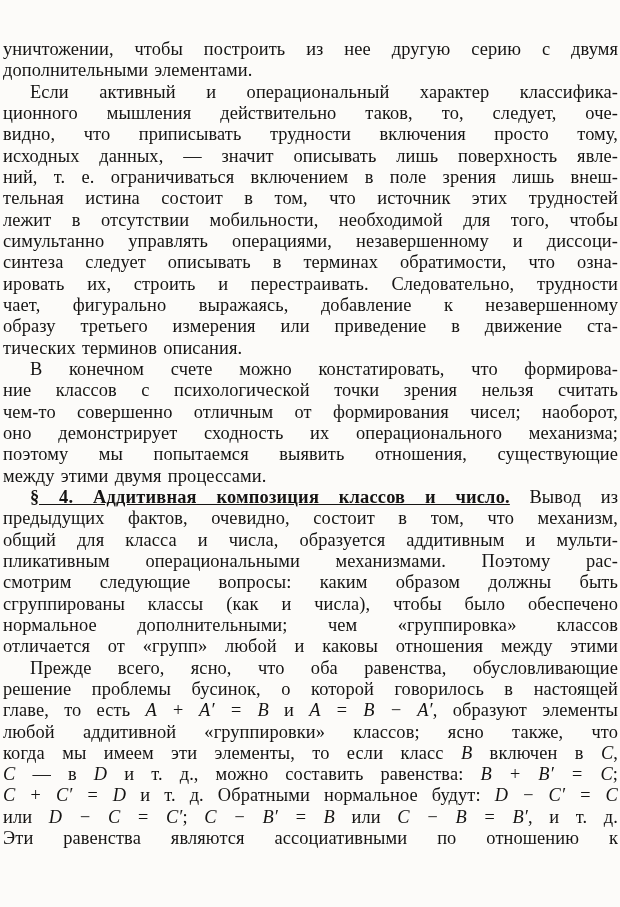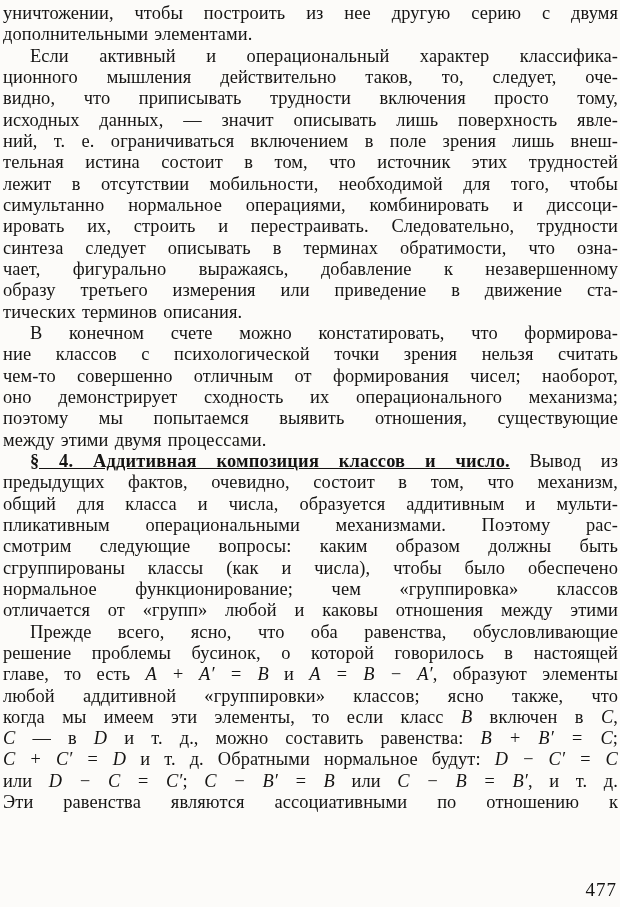--- a/index.html
+++ b/index.html
@@ -14,20 +14,21 @@
     color:var(--ink);
     overflow:hidden;
   }
   .page{
     width:620px;height:907px;
     box-sizing:border-box;
     position:relative;
   }
   .text-block{
     padding:3px 2px 0 3px;
+    margin-top:36px;
   }
   .line{
     font-size:18.4px;
     line-height:21.33px;
     letter-spacing:0.1px;
     word-spacing:1.5px;
     text-align:justify;
     text-align-last:justify;
     white-space:normal;
     overflow:hidden;
@@ -57,39 +58,39 @@
   <div class="text-block">
       <div class="line"><span>уничтожении, чтобы построить из нее другую серию с двумя</span></div>
       <div class="line end"><span>дополнительными элементами.</span></div>
       <div class="line ind"><span>Если активный и операциональный характер классифика-</span></div>
       <div class="line"><span>ционного мышления действительно таков, то, следует, оче-</span></div>
       <div class="line"><span>видно, что приписывать трудности включения просто тому,</span></div>
       <div class="line"><span>исходных данных, — значит описывать лишь поверхность явле-</span></div>
       <div class="line"><span>ний, т. е. ограничиваться включением в поле зрения лишь внеш-</span></div>
       <div class="line"><span>тельная истина состоит в том, что источник этих трудностей</span></div>
       <div class="line"><span>лежит в отсутствии мобильности, необходимой для того, чтобы</span></div>
-      <div class="line"><span>симультанно нормальное операциями, комбинировать и диссоци-</span></div>
+      <div class="line"><span>симультанно управлять операциями, незавершенному и диссоци-</span></div>
+      <div class="line"><span>синтеза следует описывать в терминах обратимости, что озна-</span></div>
       <div class="line"><span>ировать их, строить и перестраивать. Следовательно, трудности</span></div>
-      <div class="line"><span>синтеза следует описывать в терминах обратимости, что озна-</span></div>
       <div class="line"><span>чает, фигурально выражаясь, добавление к незавершенному</span></div>
       <div class="line"><span>образу третьего измерения или приведение в движение ста-</span></div>
       <div class="line end"><span>тических терминов описания.</span></div>
       <div class="line ind"><span>В конечном счете можно  констатировать, что формирова-</span></div>
       <div class="line"><span>ние классов с психологической точки зрения нельзя считать</span></div>
       <div class="line"><span>чем-то совершенно отличным от формирования чисел; наоборот,</span></div>
       <div class="line"><span>оно демонстрирует сходность их операционального механизма;</span></div>
       <div class="line"><span>поэтому мы попытаемся выявить отношения, существующие</span></div>
       <div class="line end"><span>между этими двумя процессами.</span></div>
       <div class="line ind"><span class="b">§ 4. Аддитивная композиция классов и число.</span><span> Вывод из</span></div>
       <div class="line"><span>предыдущих фактов, очевидно, состоит в том, что механизм,</span></div>
       <div class="line"><span>общий для класса и числа, образуется аддитивным и мульти-</span></div>
       <div class="line"><span>пликативным операциональными механизмами. Поэтому рас-</span></div>
       <div class="line"><span>смотрим следующие вопросы: каким образом должны быть</span></div>
       <div class="line"><span>сгруппированы классы (как и числа), чтобы было обеспечено</span></div>
-      <div class="line"><span>нормальное функционирование; чем «группировка» классов</span></div>
+      <div class="line"><span>нормальное дополнительными; чем «группировка» классов</span></div>
       <div class="line"><span>отличается от «групп» любой и каковы отношения между этими</span></div>
       <div class="line ind"><span>Прежде всего, ясно, что оба равенства, обусловливающие</span></div>
       <div class="line"><span>решение проблемы бусинок, о которой говорилось в настоящей</span></div>
       <div class="line"><span>главе, то есть </span><span class="m">A + A′ = B</span><span> и </span><span class="m">A = B − A′</span><span>, образуют элементы</span></div>
       <div class="line"><span>любой аддитивной «группировки» классов; ясно также, что</span></div>
       <div class="line"><span>когда мы имеем эти элементы, то если класс </span><span class="m">B</span><span> включен в </span><span class="m">C</span><span>,</span></div>
       <div class="line"><span class="m">C</span><span> — в </span><span class="m">D</span><span> и т. д., можно составить равенства: </span><span class="m">B + B′ = C</span><span>;</span></div>
       <div class="line"><span class="m">C + C′ = D</span><span> и т. д. Обратными нормальное будут: </span><span class="m">D − C′ = C</span></div>
       <div class="line"><span>или </span><span class="m">D − C = C′</span><span>; </span><span class="m">C − B′ = B</span><span> или </span><span class="m">C − B = B′</span><span>, и т. д.</span></div>
       <div class="line"><span>Эти равенства являются ассоциативными по отношению к</span></div>

